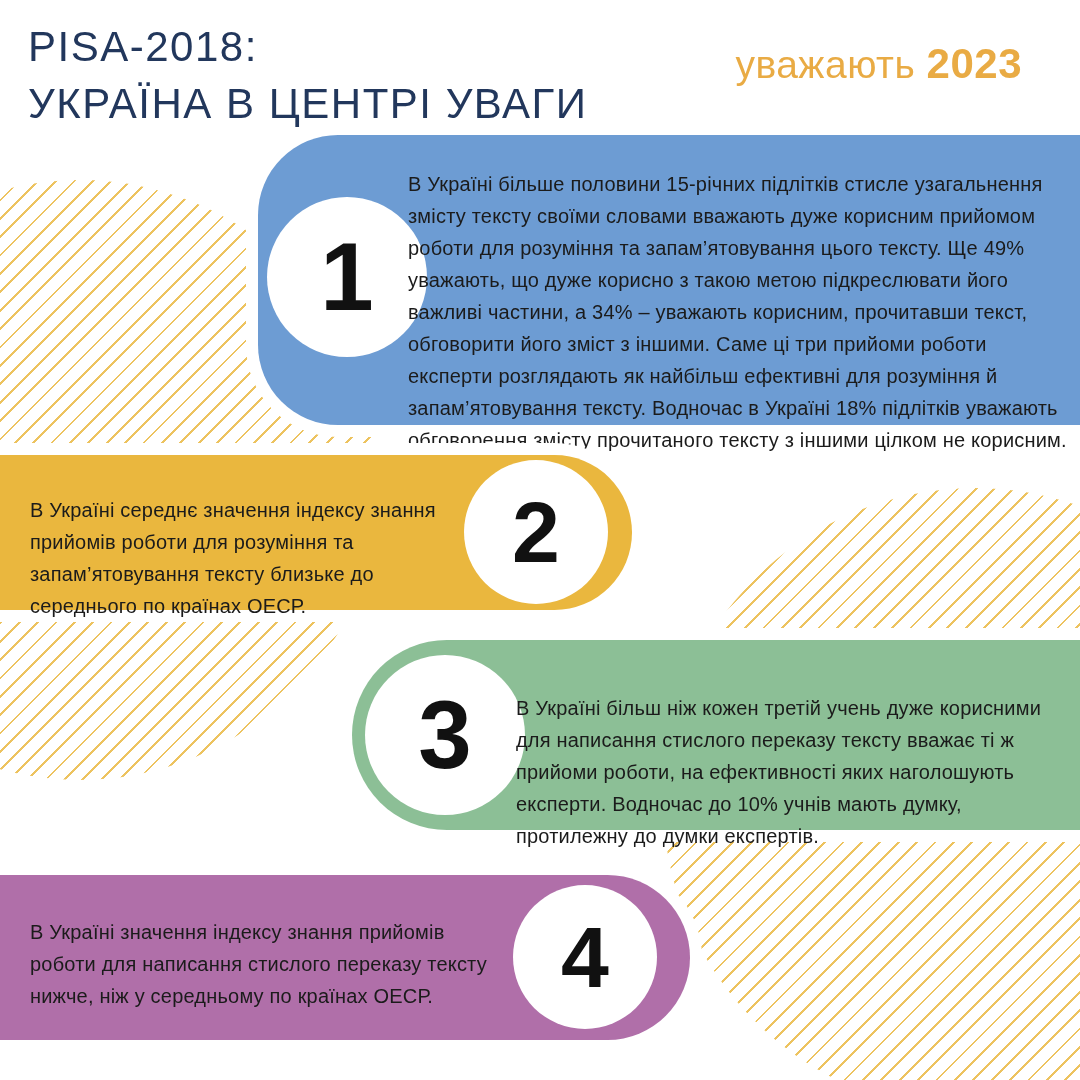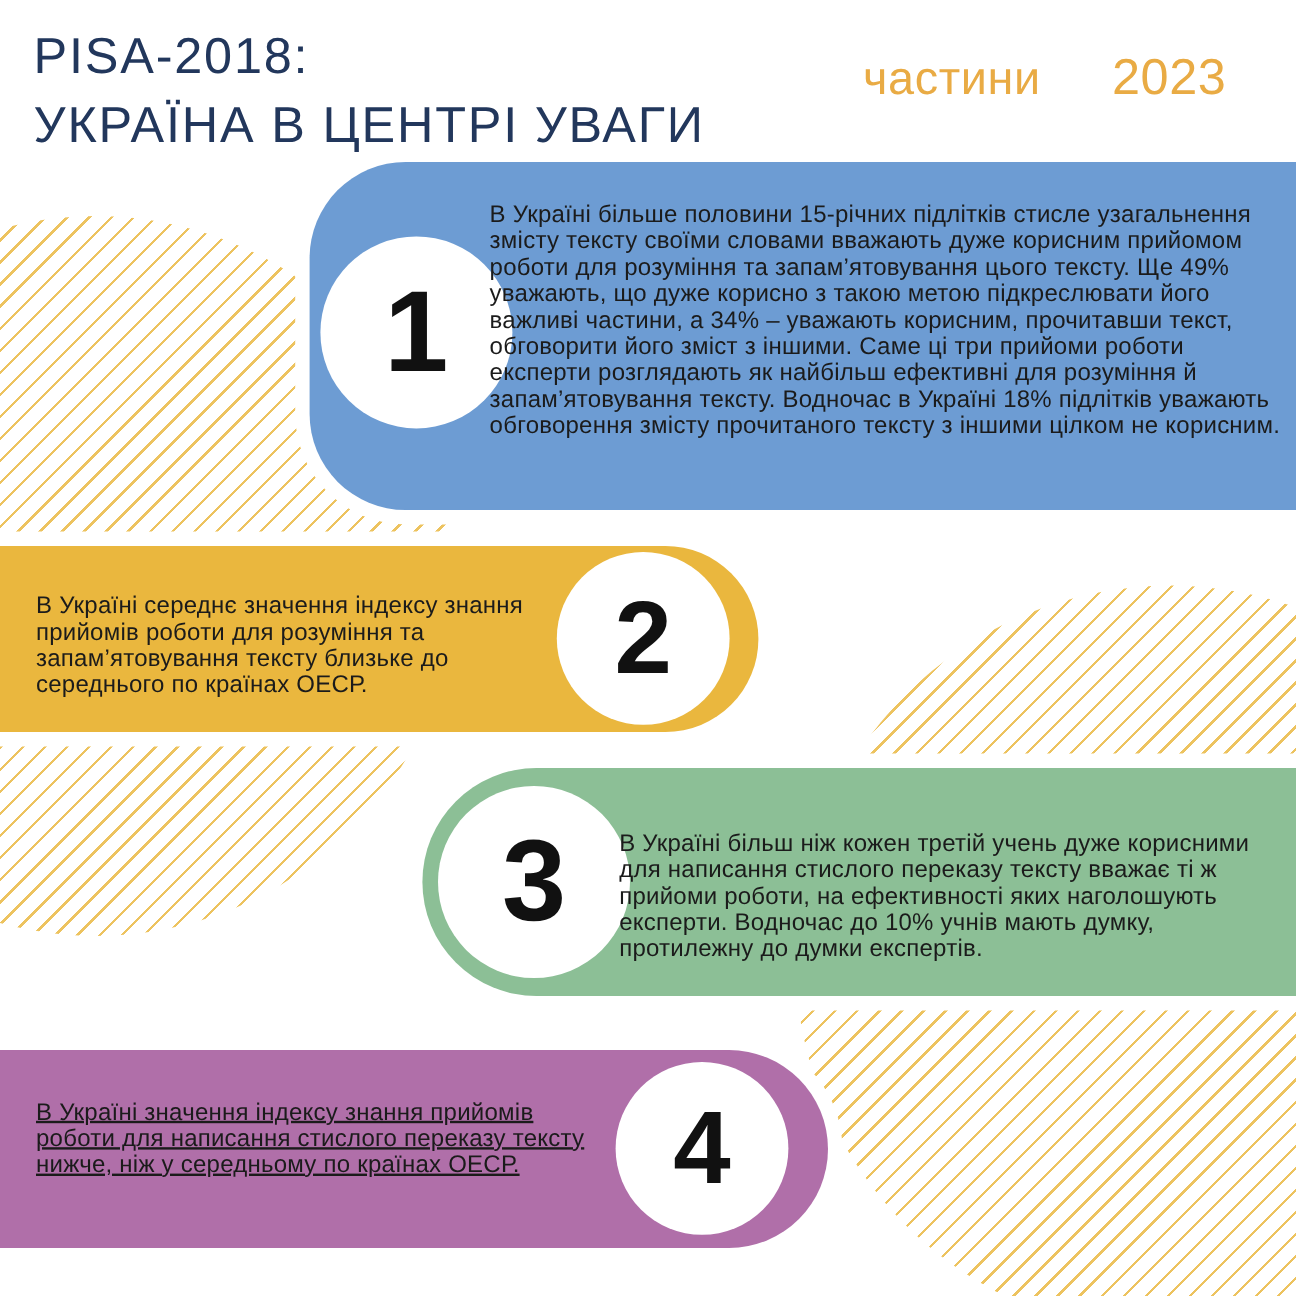--- a/index.html
+++ b/index.html
@@ -17,61 +17,61 @@
 
   
   .title{
     position:absolute;left:28px;top:18px;z-index:3;
     font-size:42px;font-weight:400;letter-spacing:1.5px;line-height:57px;
   }
   .date{
     position:absolute;right:58px;top:40px;z-index:3;
     font-size:39px;font-weight:400;letter-spacing:.5px;
   }
-  .date .year{font-weight:400;font-size:42px;margin-left:48px;}
+  .date .year{font-weight:700;font-size:42px;}
 
   
   .pill{position:absolute;z-index:2;box-shadow:0 0 0 12px #ffffff;}
   #pill-1{left:258px;top:135px;width:822px;height:290px;border-radius:80px 0 0 80px;}
   #pill-2{left:0;top:455px;width:632px;height:155px;border-radius:0 78px 78px 0;}
   #pill-3{left:352px;top:640px;width:728px;height:190px;border-radius:95px 0 0 95px;}
   #pill-4{left:0;top:875px;width:690px;height:165px;border-radius:0 83px 83px 0;}
 
   .num-circle{
     position:absolute;background:#ffffff;border-radius:50%;
     display:flex;align-items:center;justify-content:center;
     font-weight:900;
   }
   #circle-1{left:9px;top:62px;width:160px;height:160px;font-size:96px;}
   #circle-2{left:464px;top:5px;width:144px;height:144px;font-size:86px;}
   #circle-3{left:13px;top:15px;width:160px;height:160px;font-size:96px;}
   #circle-4{left:513px;top:10px;width:144px;height:144px;font-size:86px;}
 
   .pill-text{
-    position:absolute;font-size:20px;line-height:22px;letter-spacing:.2px;
+    position:absolute;font-size:20px;line-height:32px;letter-spacing:.2px;
   }
   #text-1{left:150px;top:13px;width:660px;}
   #text-2{left:30px;top:22px;width:440px;margin-top:17px;}
   #text-3{left:164px;top:32px;width:548px;}
-  #text-4{left:30px;top:21px;width:478px;text-decoration:underline;}
+  #text-4{left:30px;top:21px;width:478px;}
 </style>
 </head>
 <body>
 
 <div class="canvas">
 
   <div class="hatch" id="hatch-a"></div>
   <div class="hatch" id="hatch-c"></div>
 
   <div class="title" style="color: rgb(34, 55, 92);">
     <div>PISA-2018:</div>
     <div>УКРАЇНА В ЦЕНТРІ УВАГИ</div>
   </div>
   <div class="date" style="color: rgb(233, 171, 68);">
-    <span>частини</span>
+    <span>уважають</span>
     <span class="year">2023</span>
   </div>
 
   <section class="pill" id="pill-1" style="background: rgb(109, 156, 211);">
     <div class="num-circle" id="circle-1" style="color: rgb(17, 17, 17);">
       <span>1</span>
     </div>
     <p class="pill-text" id="text-1" style="color: rgb(27, 27, 27);">В Україні більше половини 15-річних підлітків стисле узагальнення змісту тексту своїми словами вважають дуже корисним прийомом роботи для розуміння та запам’ятовування цього тексту. Ще 49% уважають, що дуже корисно з такою метою підкреслювати його важливі частини, а 34% – уважають корисним, прочитавши текст, обговорити його зміст з іншими. Саме ці три прийоми роботи експерти розглядають як найбільш ефективні для розуміння й запам’ятовування тексту. Водночас в Україні 18% підлітків уважають обговорення змісту прочитаного тексту з іншими цілком не корисним.</p>
   </section>
 

